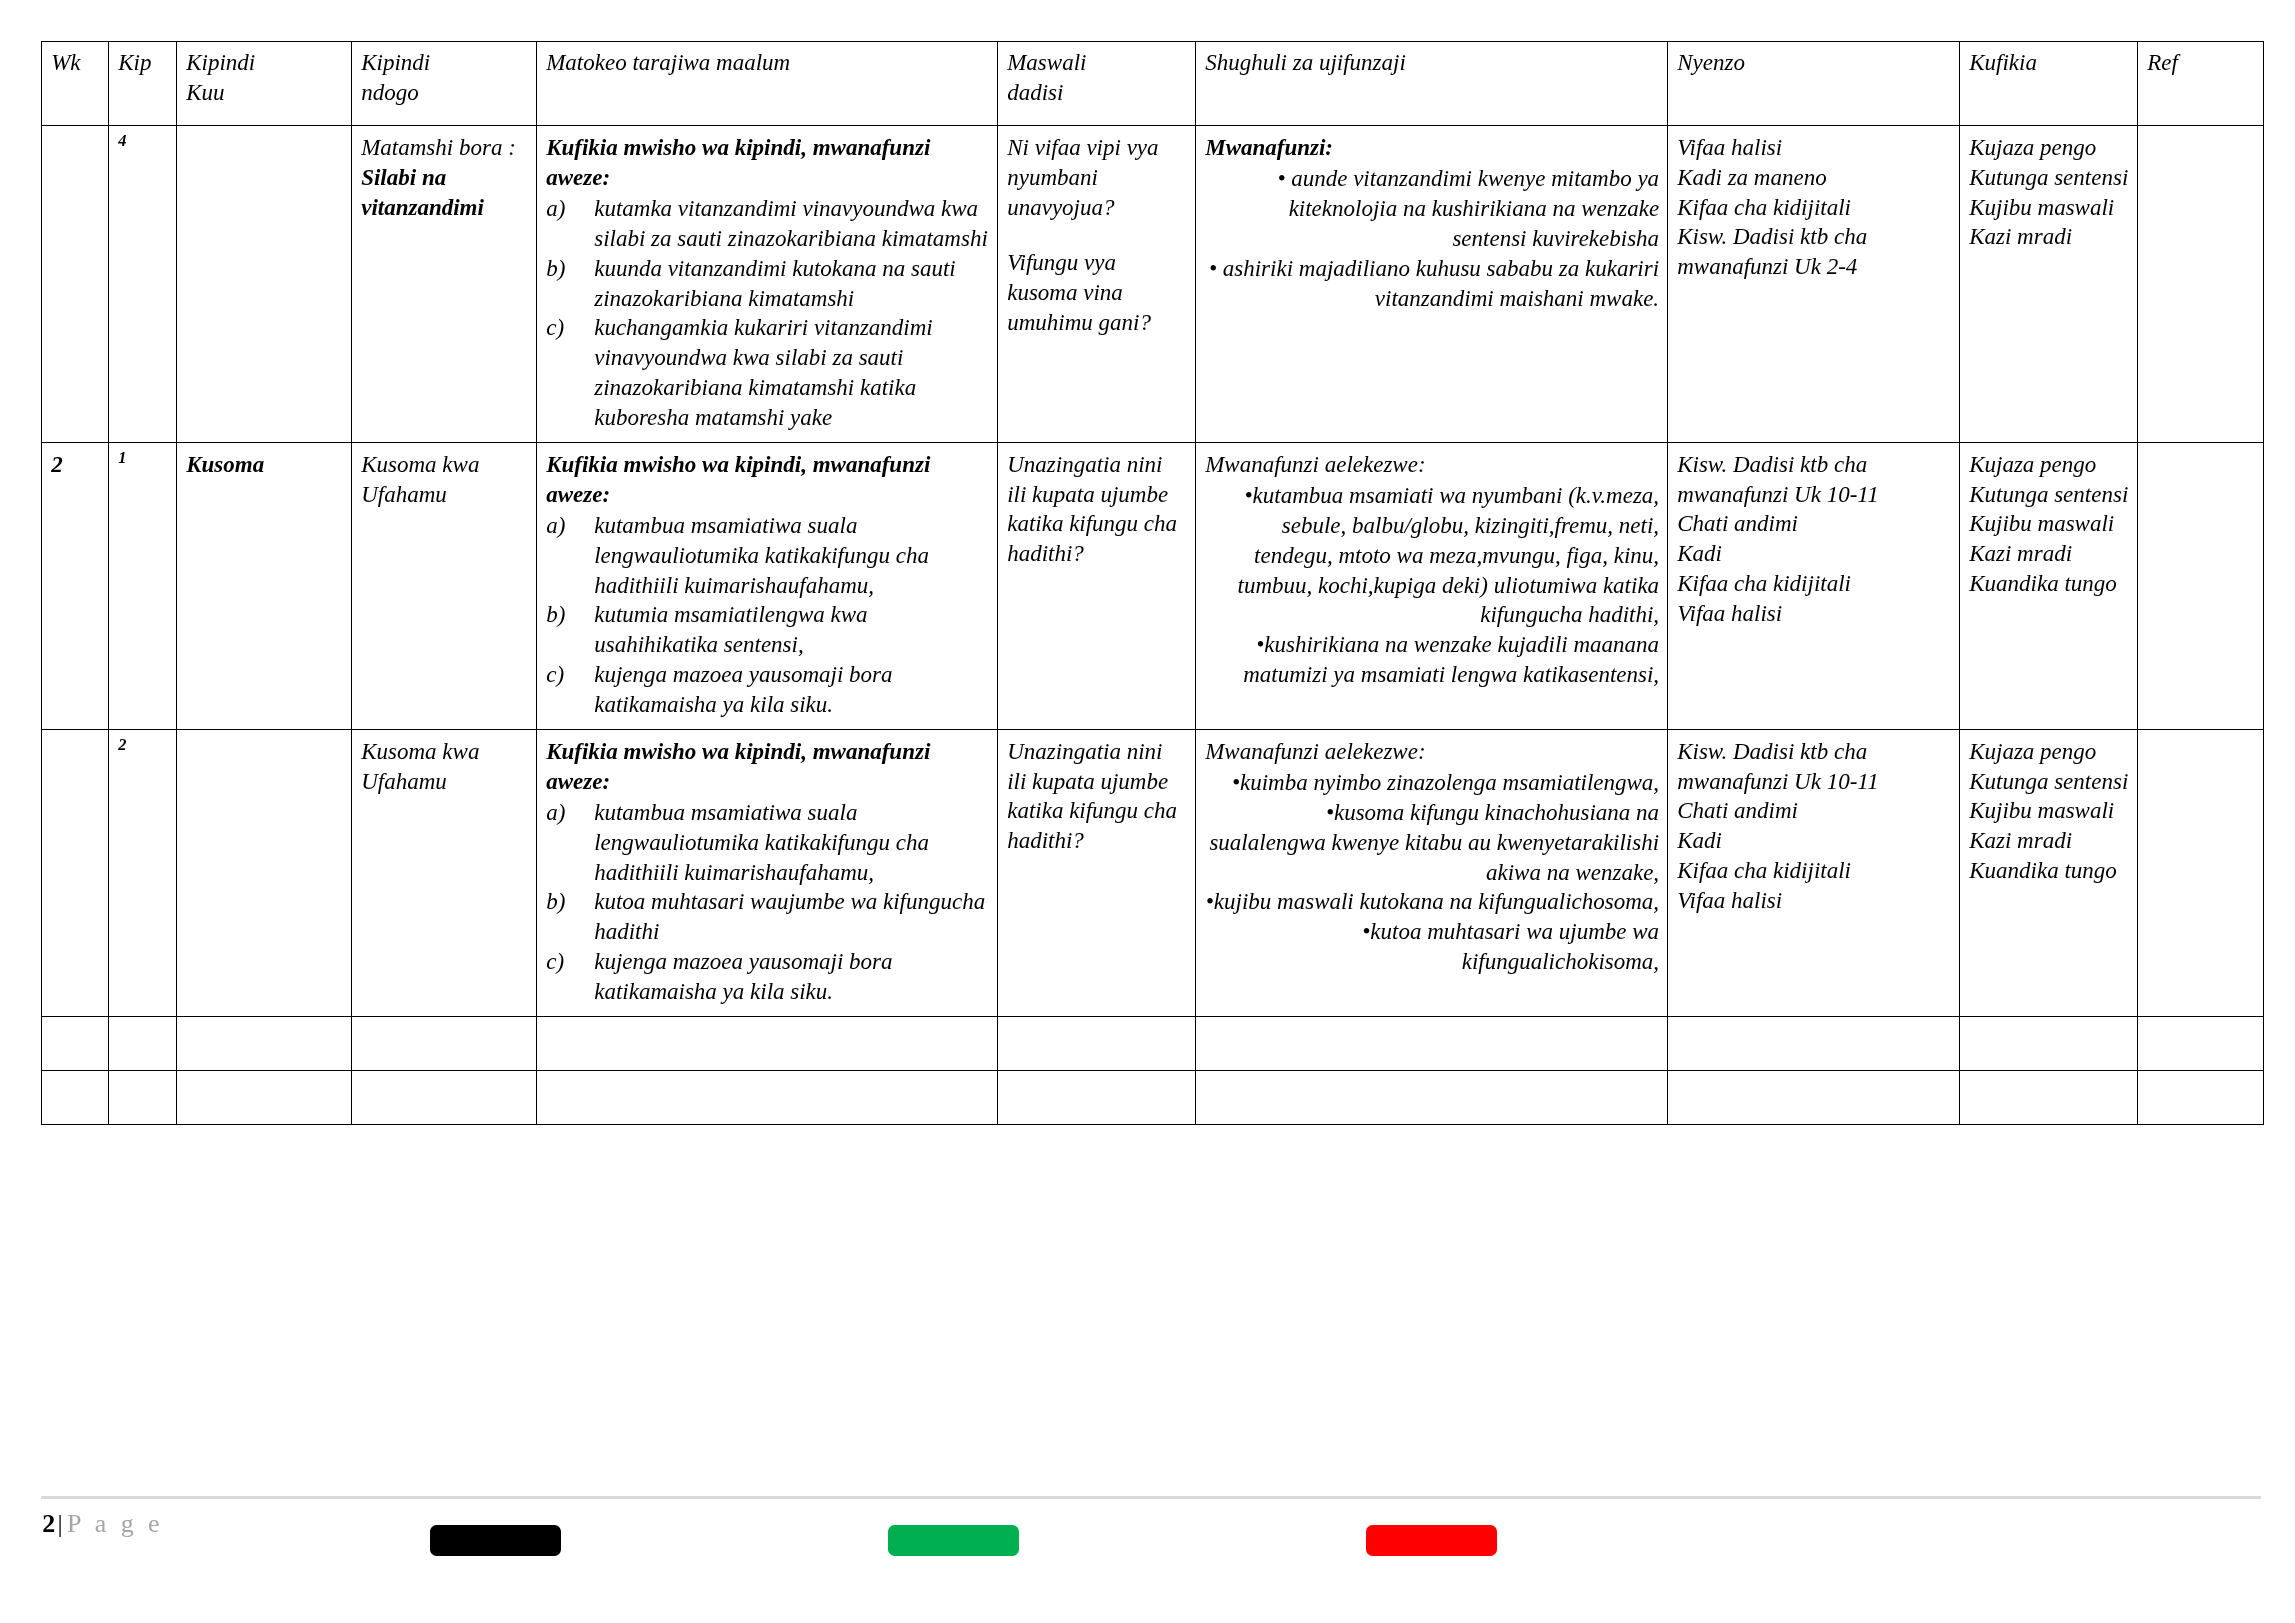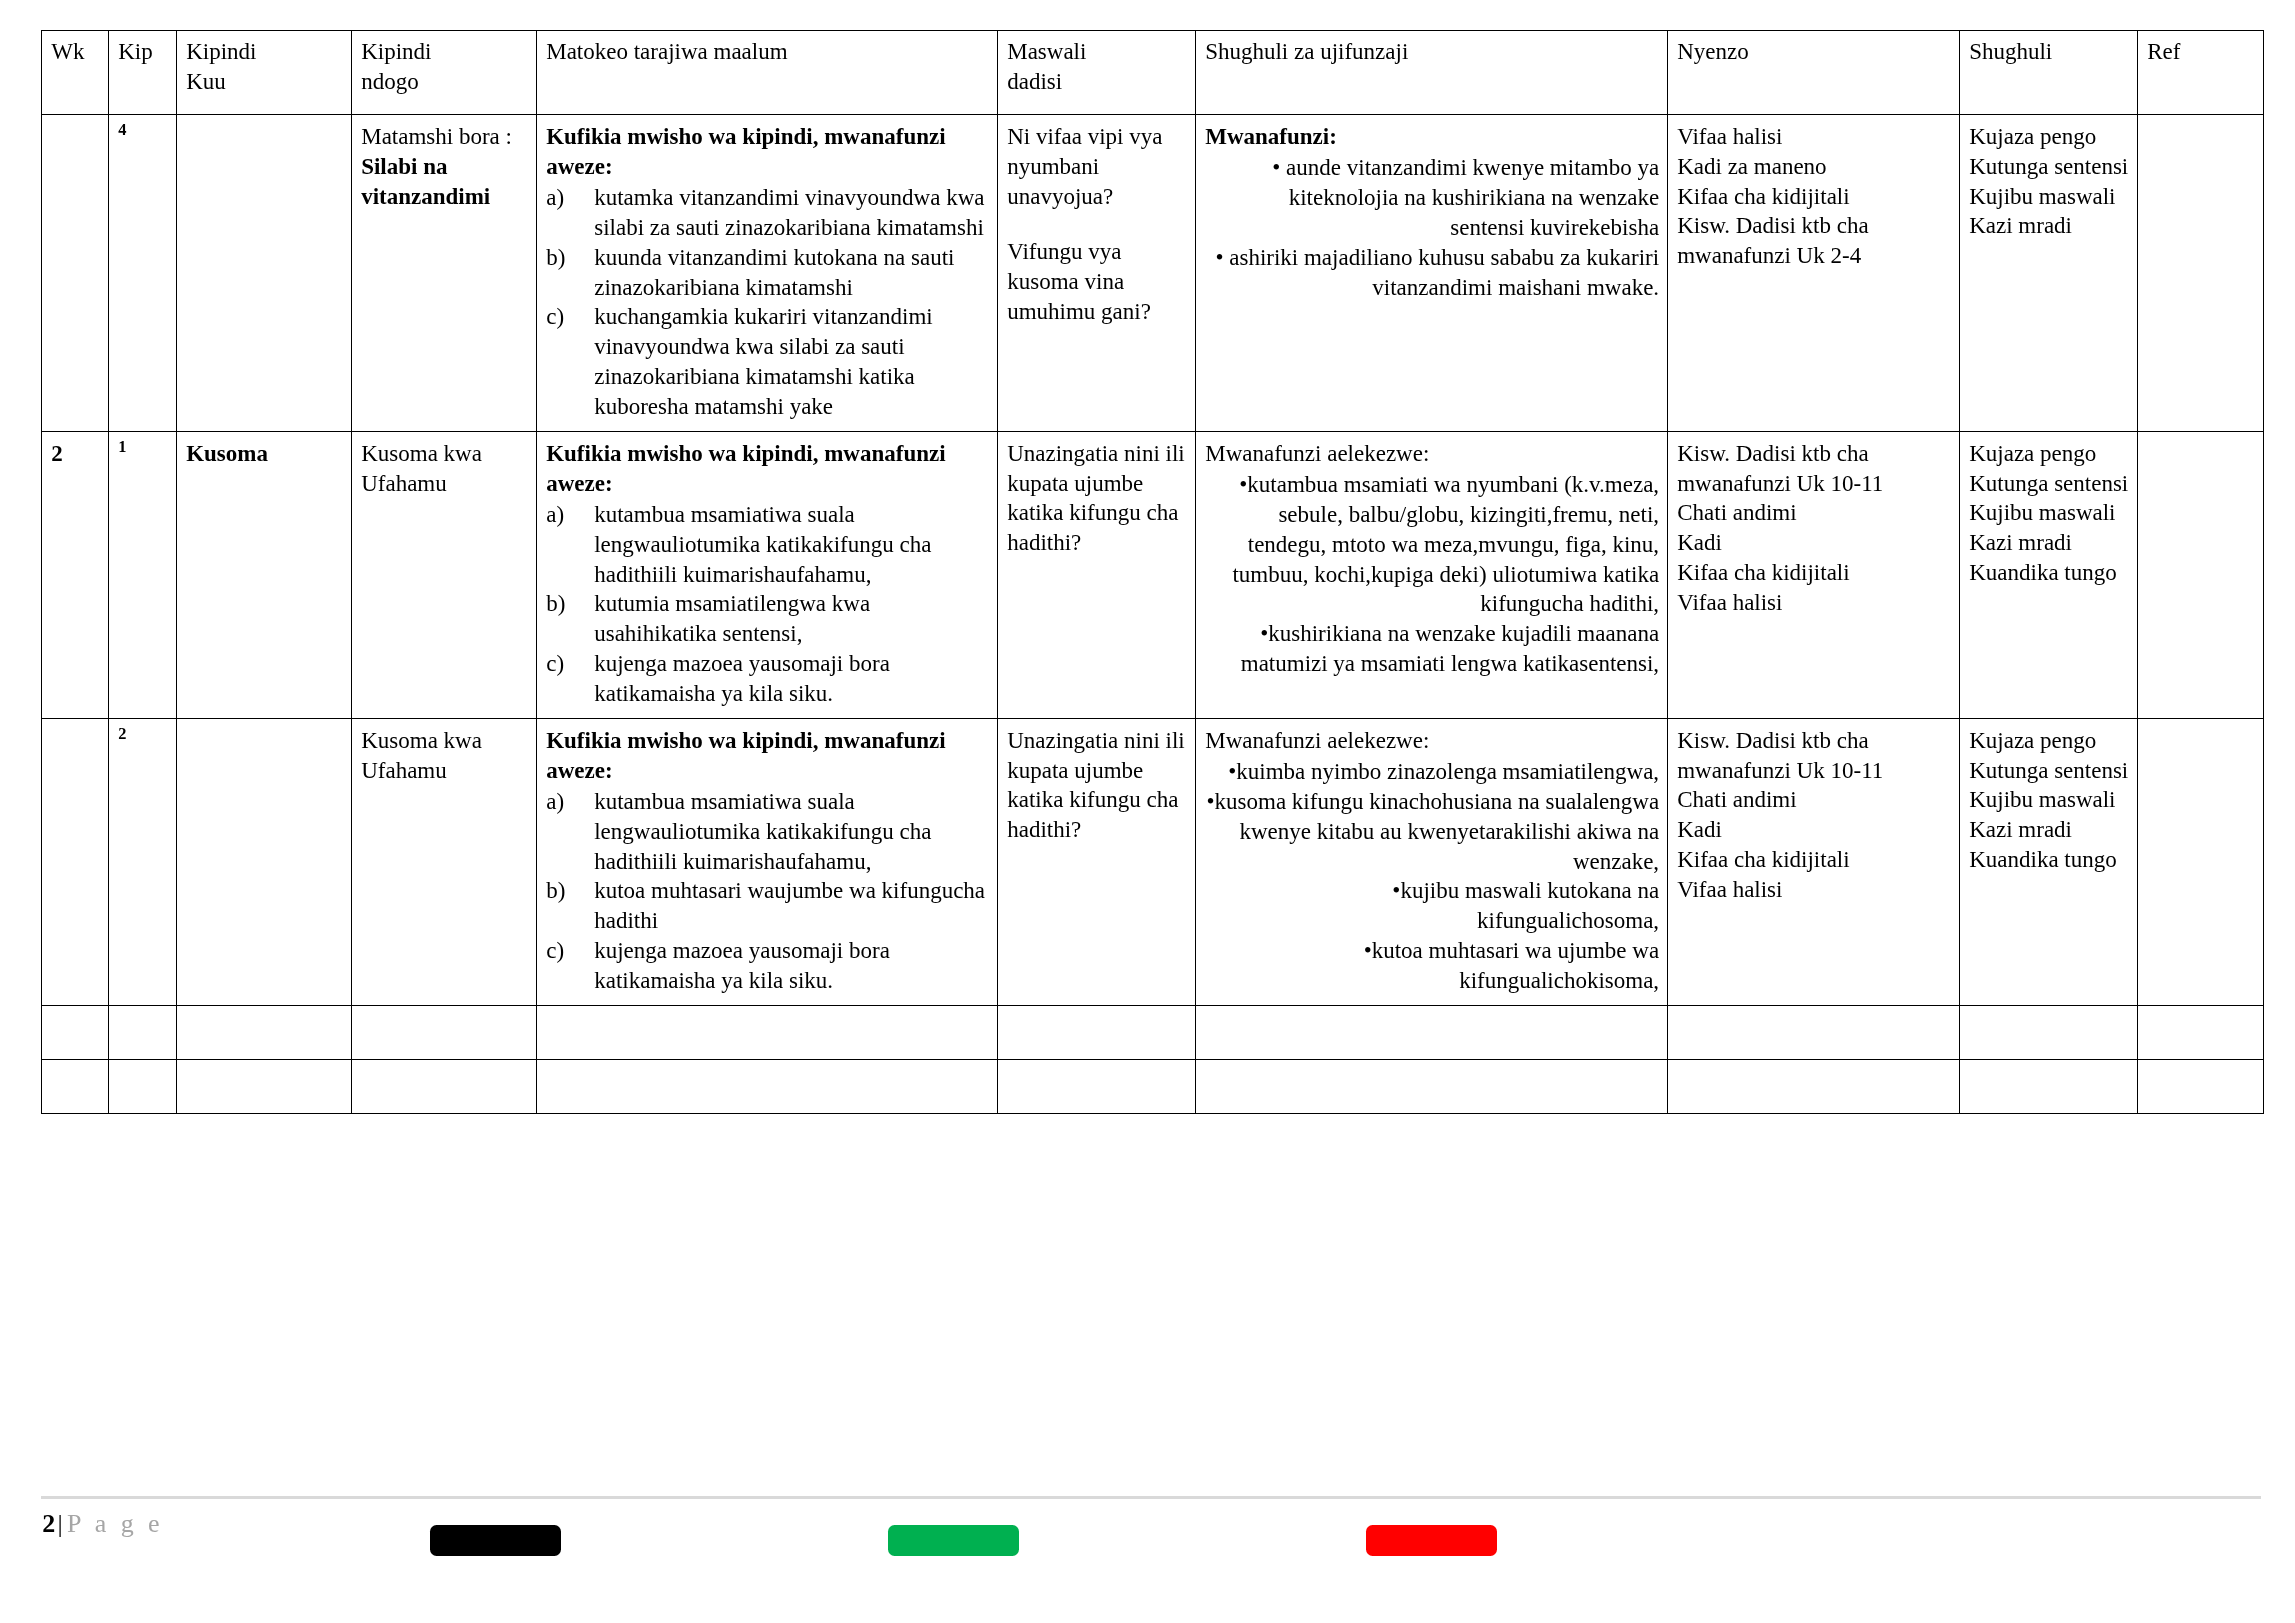--- a/index.html
+++ b/index.html
@@ -21,21 +21,22 @@
     width: 2295px;
     height: 1623px;
     box-sizing: border-box;
     padding: 19.6px 34px 0 41px;
   }
 
   table.scheme {
     border-collapse: collapse;
     table-layout: fixed;
     width: 2221px;
-    margin-top: 10px;
+    margin-top: 21px;
+    font-style: italic;
   }
   table.scheme td, table.scheme th {
     border: 1.3px solid #000000;
     vertical-align: top;
     padding: 6.5px 7.9px 9.2px 9.2px;
     font-size: 23px;
     line-height: 1.30;
     font-weight: normal;
     text-align: left;
   }
@@ -164,21 +165,21 @@
           <span>Kipindi</span><br>
           <span>ndogo</span>
         </td>
         <td>Matokeo tarajiwa maalum</td>
         <td>
           <span>Maswali</span><br>
           <span>dadisi</span>
         </td>
         <td>Shughuli za ujifunzaji</td>
         <td>Nyenzo</td>
-        <td>Shughuli</td>
+        <td>Kufikia</td>
         <td>Ref</td>
       </tr>
     </thead>
     <tbody id="tbody">
         <tr>
           <td></td>
           <td><span class="sup">4</span></td>
           <td></td>
           <td><span>Matamshi bora : </span><span class="bold">Silabi na vitanzandimi</span></td>
           <td>

